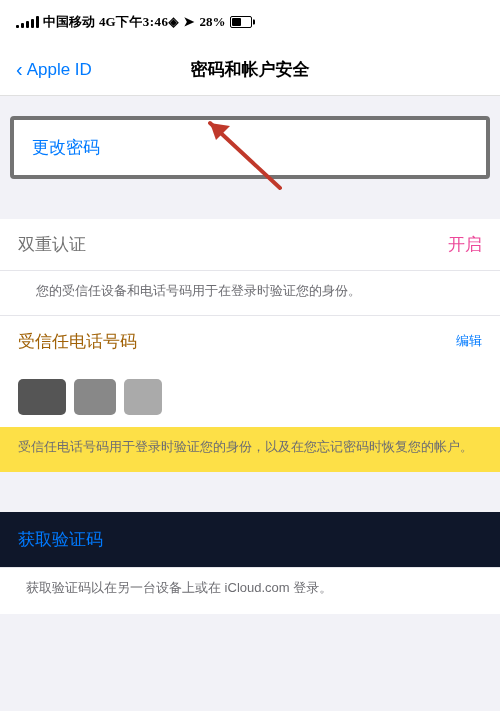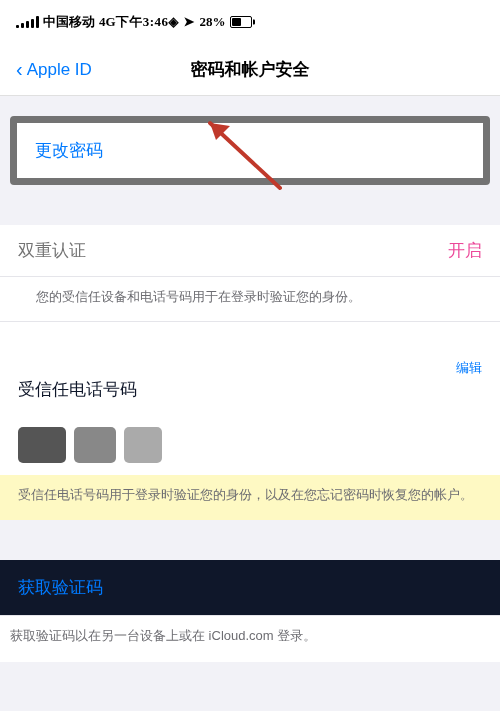--- a/index.html
+++ b/index.html
@@ -120,21 +120,21 @@
     }
     .section-gap {
       height: 20px;
       background: #f2f2f7;
     }
 
     
     .change-password-section {
       background: #fff;
       margin: 0 0 0 0;
-      border: 7px solid #737373;
+      border: 4px solid #737373;
       border-radius: 4px;
       margin: 0 10px;
     }
     .change-password-row {
       padding: 16px 18px;
     }
     .change-password-text {
       color: #007aff;
       font-size: 17px;
     }
@@ -175,22 +175,21 @@
       border-bottom: 1px solid #e5e5ea;
     }
     .trusted-phone-row {
       display: flex;
       justify-content: space-between;
       align-items: center;
       padding: 14px 18px;
     }
     .trusted-phone-label {
       font-size: 17px;
-      color: #0f172a;
-      margin-top: 42px;
+      color: #a16207;
     }
     .edit-link {
       font-size: 13px;
       color: #007aff;
       font-family: Liberation Mono, monospace;
     }
 
     
     .phone-thumbnails {
       padding: 12px 18px;
@@ -198,38 +197,38 @@
       gap: 8px;
       background: #fff;
     }
 
     
     .trusted-desc {
       padding: 10px 18px 16px;
       font-size: 13px;
       color: #6d6d72;
       line-height: 1.5;
-      background: #fef9c3;
+      background: #fde047;
     }
 
     
     .get-code-section {
       background: #0f172a;
       margin-top: 20px;
     }
     .get-code-row {
       padding: 16px 18px;
       border-bottom: 1px solid #e5e5ea;
     }
     .get-code-text {
       color: #007aff;
       font-size: 17px;
     }
     .get-code-desc {
-      padding: 10px 10px 16px;
+      padding: 10px 26px 16px;
       font-size: 13px;
       color: #6d6d72;
       line-height: 1.5;
       background: #fff;
     }
 
     
     .fake-phone {
       width: 48px;
       height: 36px;

